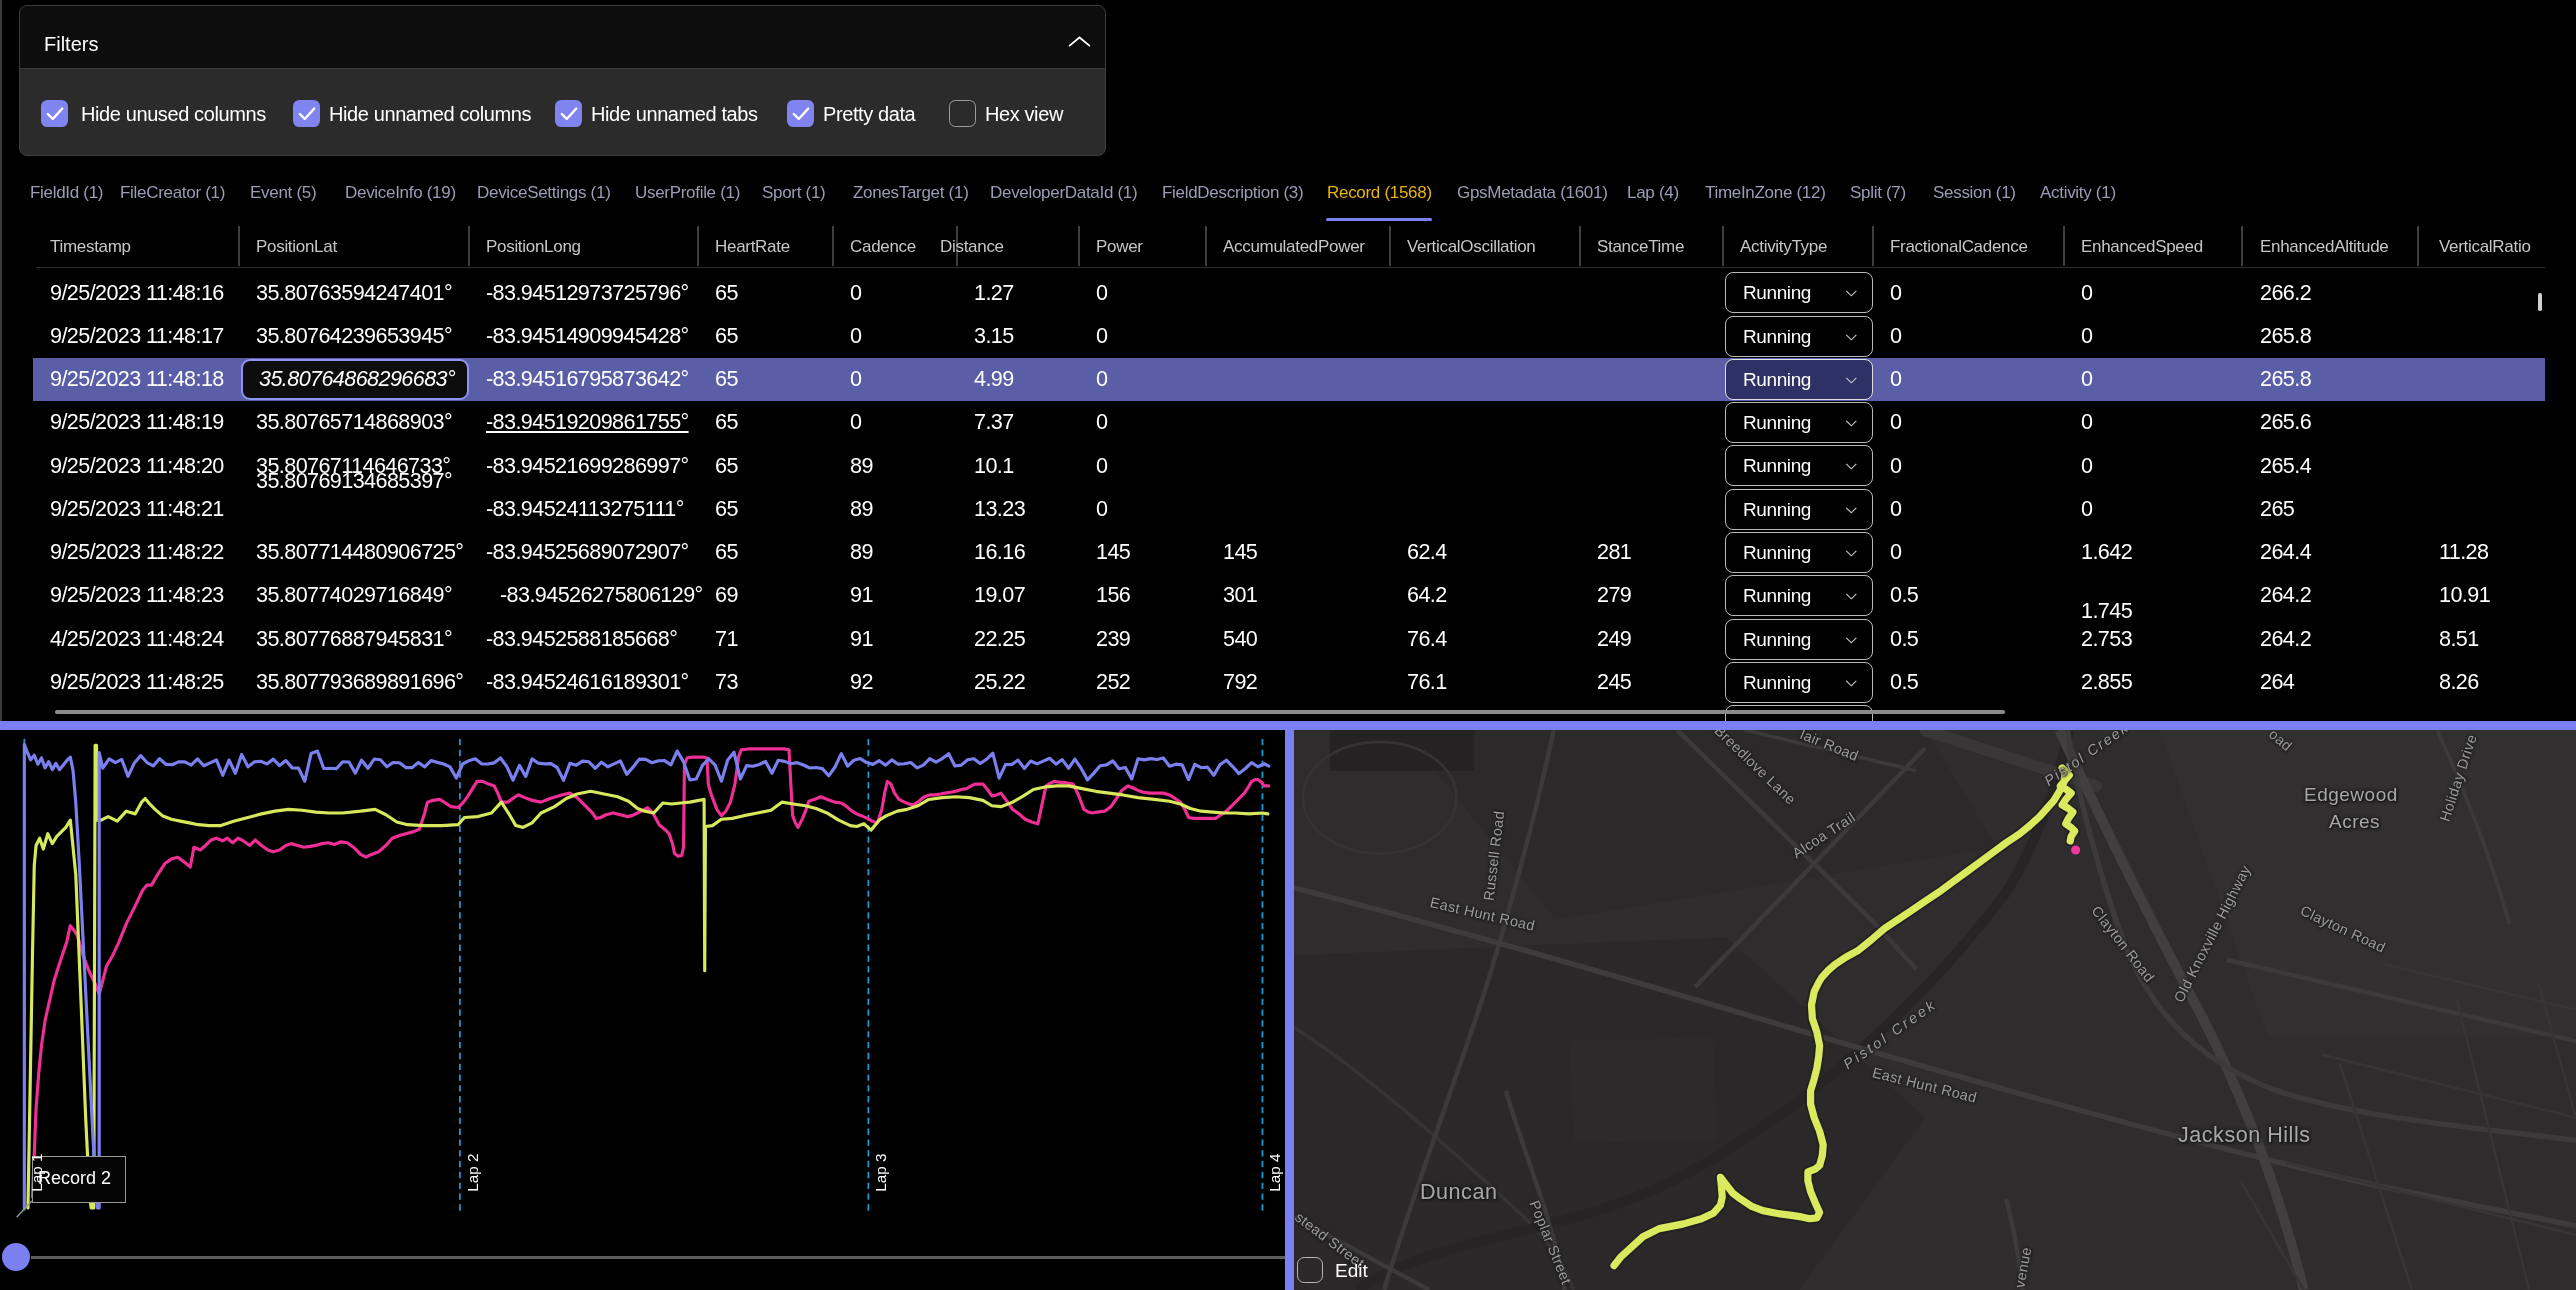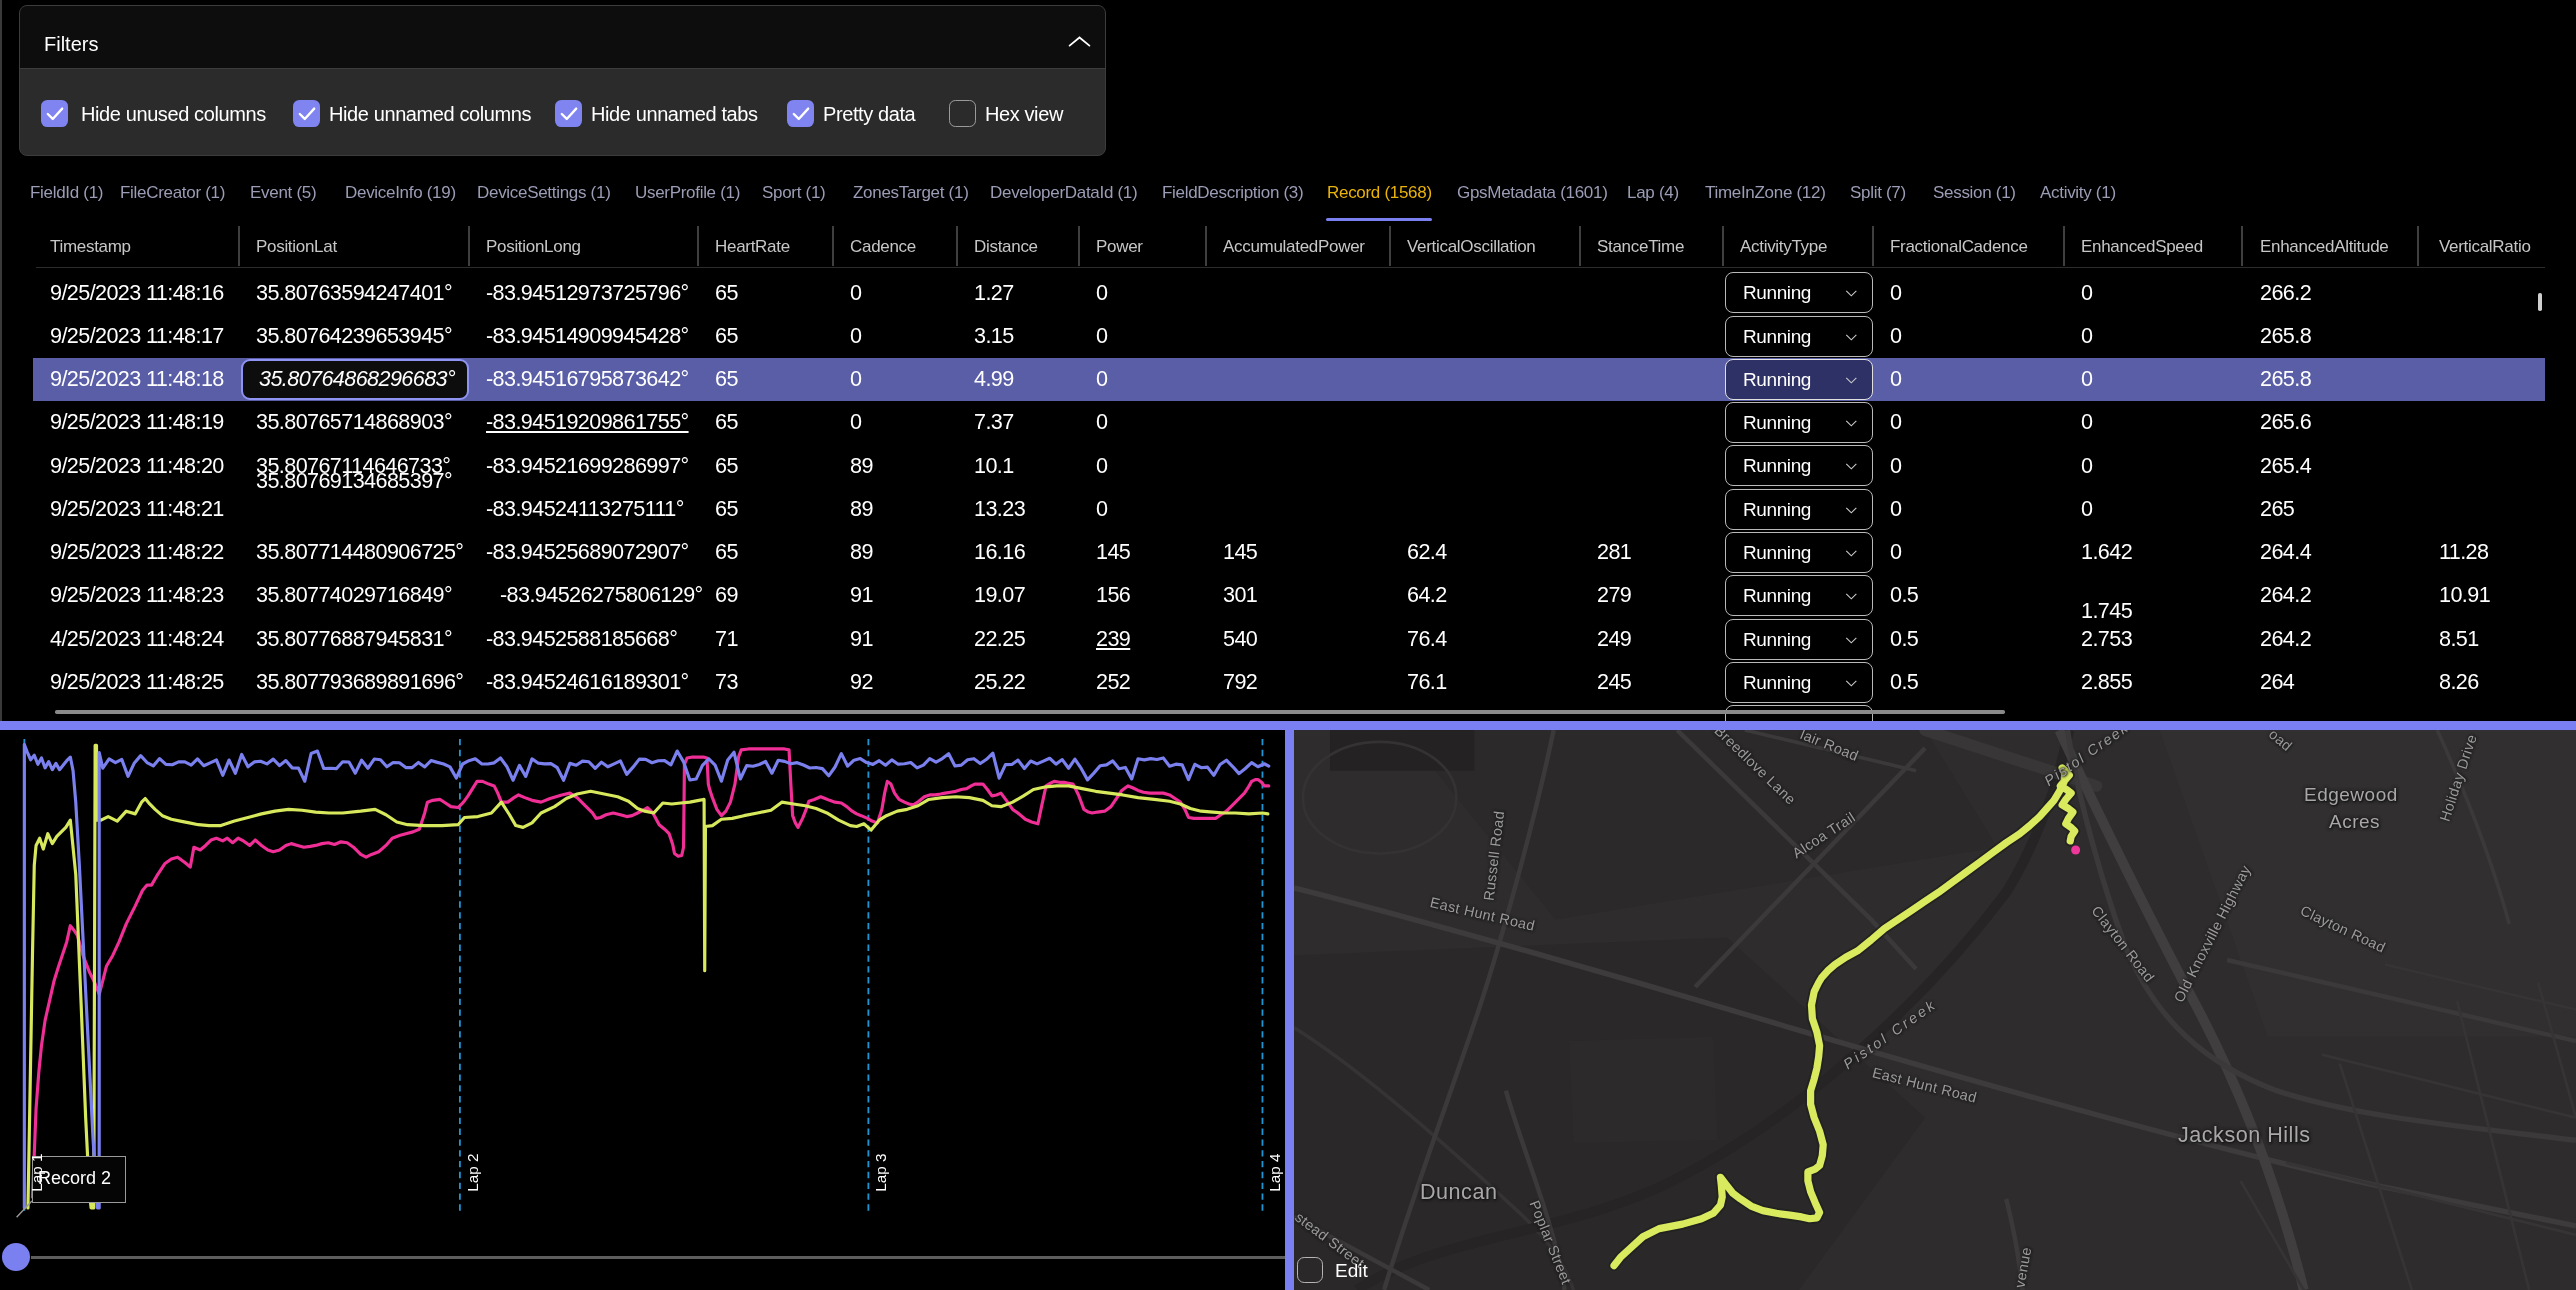--- a/index.html
+++ b/index.html
@@ -90,21 +90,21 @@
 <div class="sep" style="left:1722px;"></div>
 <div class="sep" style="left:1872px;"></div>
 <div class="sep" style="left:2063px;"></div>
 <div class="sep" style="left:2241px;"></div>
 <div class="sep" style="left:2417px;"></div>
 <div class="hdr" style="left:50px;">Timestamp</div>
 <div class="hdr" style="left:256px;">PositionLat</div>
 <div class="hdr" style="left:486px;">PositionLong</div>
 <div class="hdr" style="left:715px;">HeartRate</div>
 <div class="hdr" style="left:850px;">Cadence</div>
-<div class="hdr" style="left:974px;">Distance</div>
+<div class="hdr" style="left:940px;">Distance</div>
 <div class="hdr" style="left:1096px;">Power</div>
 <div class="hdr" style="left:1223px;">AccumulatedPower</div>
 <div class="hdr" style="left:1407px;">VerticalOscillation</div>
 <div class="hdr" style="left:1597px;">StanceTime</div>
 <div class="hdr" style="left:1740px;">ActivityType</div>
 <div class="hdr" style="left:1890px;">FractionalCadence</div>
 <div class="hdr" style="left:2081px;">EnhancedSpeed</div>
 <div class="hdr" style="left:2260px;">EnhancedAltitude</div>
 <div class="hdr" style="left:2439px;">VerticalRatio</div>
 <div class="abs" style="left:36px;top:267px;width:2509px;height:0.9px;background:#2c2c2c;"></div>
@@ -245,21 +245,21 @@
     <svg class="chev" width="18" height="12.6" viewBox="0 0 20 14">
       <path d="M2 3 L10 11 L18 3" stroke="#c9c9c9" stroke-width="1.8" fill="none"></path>
     </svg>
   </div>
 <div class="cell" style="left:50px;top:626px;">4/25/2023 11:48:24</div>
 <div class="cell" style="left:256px;top:626px;">35.80776887945831°</div>
 <div class="cell" style="left:486px;top:626px;">-83.9452588185668°</div>
 <div class="cell" style="left:715px;top:626px;">71</div>
 <div class="cell" style="left:850px;top:626px;">91</div>
 <div class="cell" style="left:974px;top:626px;">22.25</div>
-<div class="cell" style="left:1096px;top:626px;text-decoration:underline;">239</div>
+<div class="cell" style="left:1096px;top:626px;">239</div>
 <div class="cell" style="left:1223px;top:626px;">540</div>
 <div class="cell" style="left:1407px;top:626px;">76.4</div>
 <div class="cell" style="left:1597px;top:626px;">249</div>
 <div class="cell" style="left:1890px;top:626px;">0.5</div>
 <div class="cell" style="left:2081px;top:626px;">2.753</div>
 <div class="cell" style="left:2260px;top:626px;">264.2</div>
 <div class="cell" style="left:2439px;top:626px;">8.51</div>
 <div class="drop" style="top:619px;">
     <span>Running</span>
     <svg class="chev" width="18" height="12.6" viewBox="0 0 20 14">

